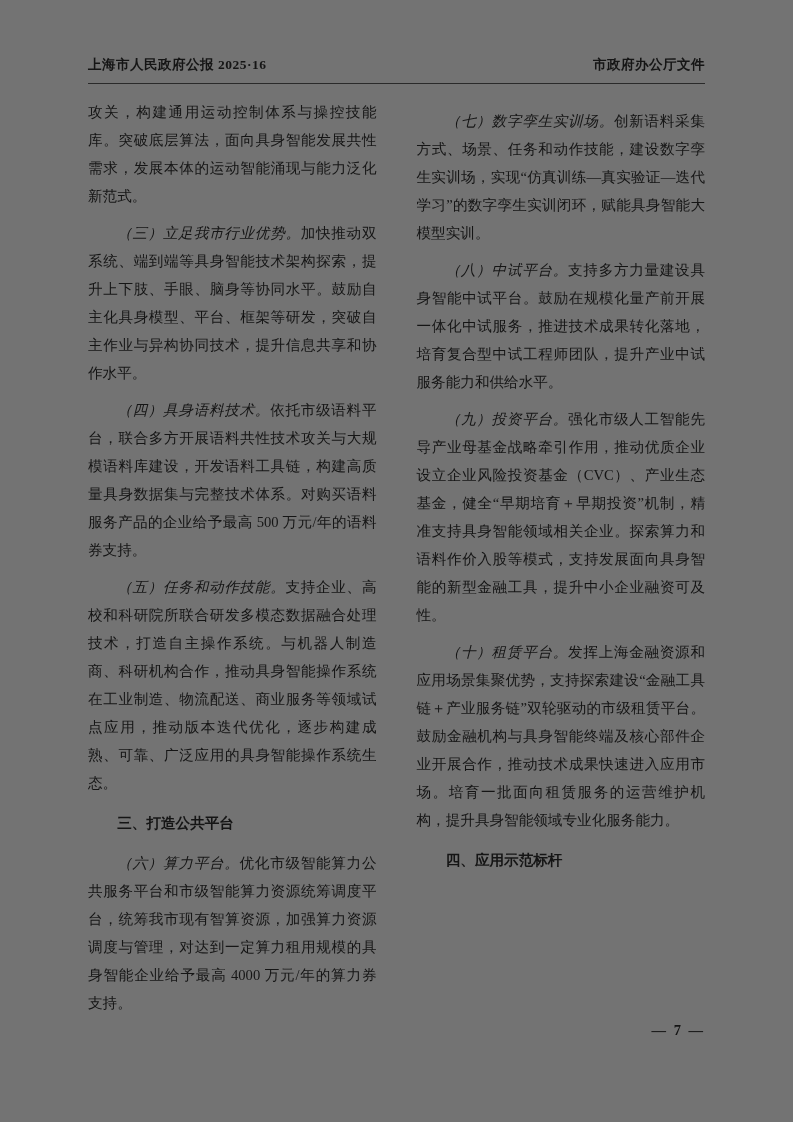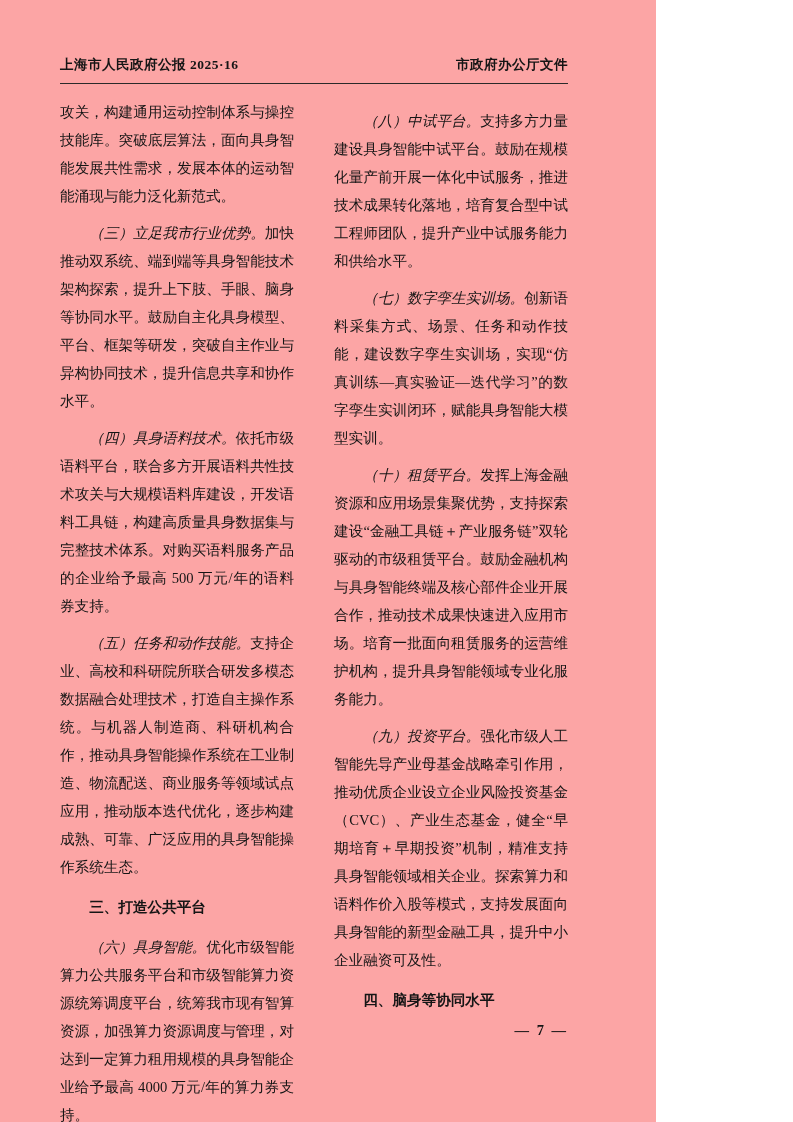--- a/index.html
+++ b/index.html
@@ -4,24 +4,24 @@
 <style>
   * { margin: 0; padding: 0; box-sizing: border-box; }
   html, body { background: #ffffff; }
   body {
     width: 793px; height: 1122px;
     font-family: "Liberation Serif", "DejaVu Serif", serif;
     color: #151515;
   }
   .page {
     position: relative;
-    width: 656px; height: 1122px;
-    padding: 56px 88px 0 60px;
+    width: 793px; height: 1122px;
+    padding: 56px 88px 0 88px;
     overflow: hidden;
-    background: #fca5a5;
+    background: #737373;
   }
   .header {
     display: flex;
     justify-content: space-between;
     align-items: baseline;
     font-size: 13.5px;
     font-weight: bold;
     letter-spacing: 0.5px;
     padding-bottom: 9px;
   }
@@ -77,33 +77,33 @@
 
       <p class="para"><span class="lead">（三）立足我市行业优势。</span><span>加快推动双系统、端到端等具身智能技术架构探索，提升上下肢、手眼、脑身等协同水平。鼓励自主化具身模型、平台、框架等研发，突破自主作业与异构协同技术，提升信息共享和协作水平。</span></p>
 
       <p class="para"><span class="lead">（四）具身语料技术。</span><span>依托市级语料平台，联合多方开展语料共性技术攻关与大规模语料库建设，开发语料工具链，构建高质量具身数据集与完整技术体系。对购买语料服务产品的企业给予最高 500 万元/年的语料券支持。</span></p>
 
       <p class="para"><span class="lead">（五）任务和动作技能。</span><span>支持企业、高校和科研院所联合研发多模态数据融合处理技术，打造自主操作系统。与机器人制造商、科研机构合作，推动具身智能操作系统在工业制造、物流配送、商业服务等领域试点应用，推动版本迭代优化，逐步构建成熟、可靠、广泛应用的具身智能操作系统生态。</span></p>
 
       <p class="heading">三、打造公共平台</p>
 
 
-      <p class="para"><span class="lead">（六）具身智能。</span><span>优化市级智能算力公共服务平台和市级智能算力资源统筹调度平台，统筹我市现有智算资源，加强算力资源调度与管理，对达到一定算力租用规模的具身智能企业给予最高 4000 万元/年的算力券支持。</span></p>
+      <p class="para"><span class="lead">（六）算力平台。</span><span>优化市级智能算力公共服务平台和市级智能算力资源统筹调度平台，统筹我市现有智算资源，加强算力资源调度与管理，对达到一定算力租用规模的具身智能企业给予最高 4000 万元/年的算力券支持。</span></p>
     </div>
 
     <div class="col">
+      <p class="para"><span class="lead">（七）数字孪生实训场。</span><span>创新语料采集方式、场景、任务和动作技能，建设数字孪生实训场，实现“仿真训练—真实验证—迭代学习”的数字孪生实训闭环，赋能具身智能大模型实训。</span></p>
+
       <p class="para"><span class="lead">（八）中试平台。</span><span>支持多方力量建设具身智能中试平台。鼓励在规模化量产前开展一体化中试服务，推进技术成果转化落地，培育复合型中试工程师团队，提升产业中试服务能力和供给水平。</span></p>
 
-      <p class="para"><span class="lead">（七）数字孪生实训场。</span><span>创新语料采集方式、场景、任务和动作技能，建设数字孪生实训场，实现“仿真训练—真实验证—迭代学习”的数字孪生实训闭环，赋能具身智能大模型实训。</span></p>
+      <p class="para"><span class="lead">（九）投资平台。</span><span>强化市级人工智能先导产业母基金战略牵引作用，推动优质企业设立企业风险投资基金（CVC）、产业生态基金，健全“早期培育＋早期投资”机制，精准支持具身智能领域相关企业。探索算力和语料作价入股等模式，支持发展面向具身智能的新型金融工具，提升中小企业融资可及性。</span></p>
 
       <p class="para"><span class="lead">（十）租赁平台。</span><span>发挥上海金融资源和应用场景集聚优势，支持探索建设“金融工具链＋产业服务链”双轮驱动的市级租赁平台。鼓励金融机构与具身智能终端及核心部件企业开展合作，推动技术成果快速进入应用市场。培育一批面向租赁服务的运营维护机构，提升具身智能领域专业化服务能力。</span></p>
 
-      <p class="para"><span class="lead">（九）投资平台。</span><span>强化市级人工智能先导产业母基金战略牵引作用，推动优质企业设立企业风险投资基金（CVC）、产业生态基金，健全“早期培育＋早期投资”机制，精准支持具身智能领域相关企业。探索算力和语料作价入股等模式，支持发展面向具身智能的新型金融工具，提升中小企业融资可及性。</span></p>
-
-      <p class="heading">四、脑身等协同水平</p>
+      <p class="heading">四、应用示范标杆</p>
 
 
     </div>
 
   </div>
 
   <div class="page-number">— 7 —</div>
 
 </div>
 

